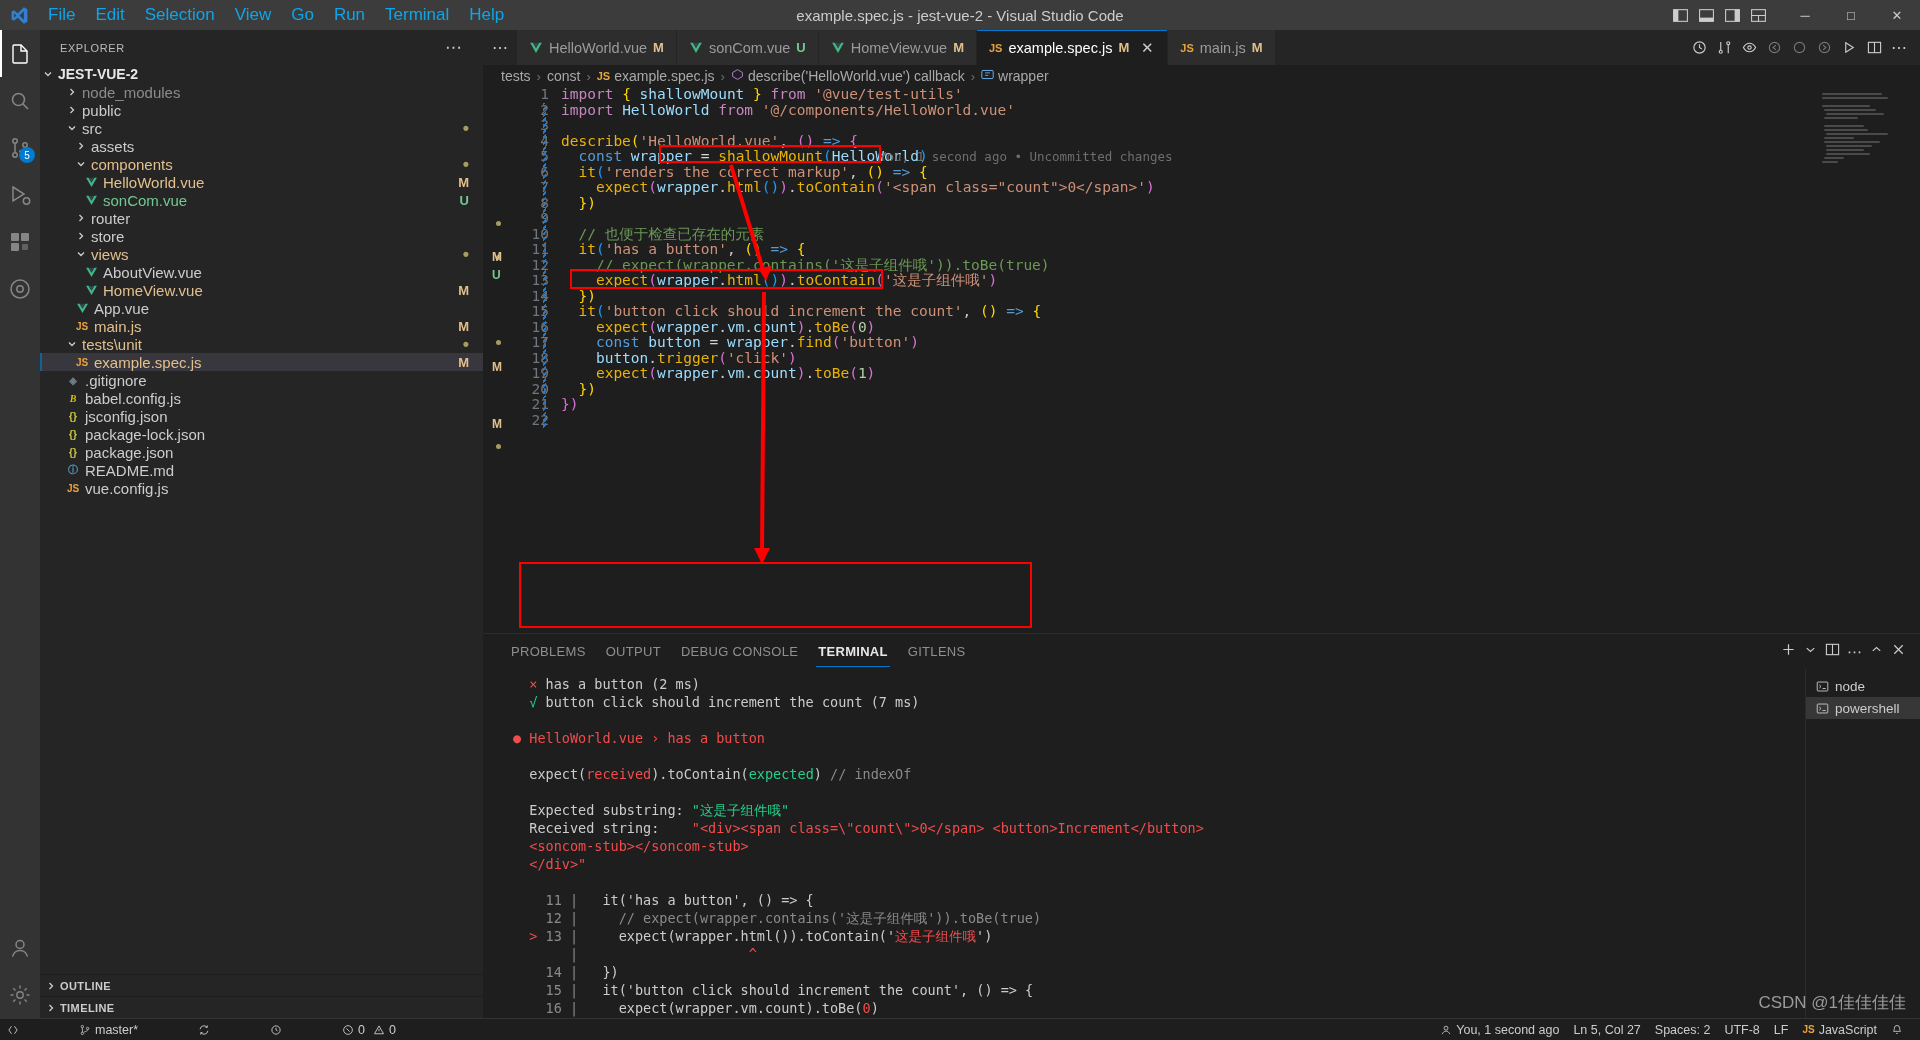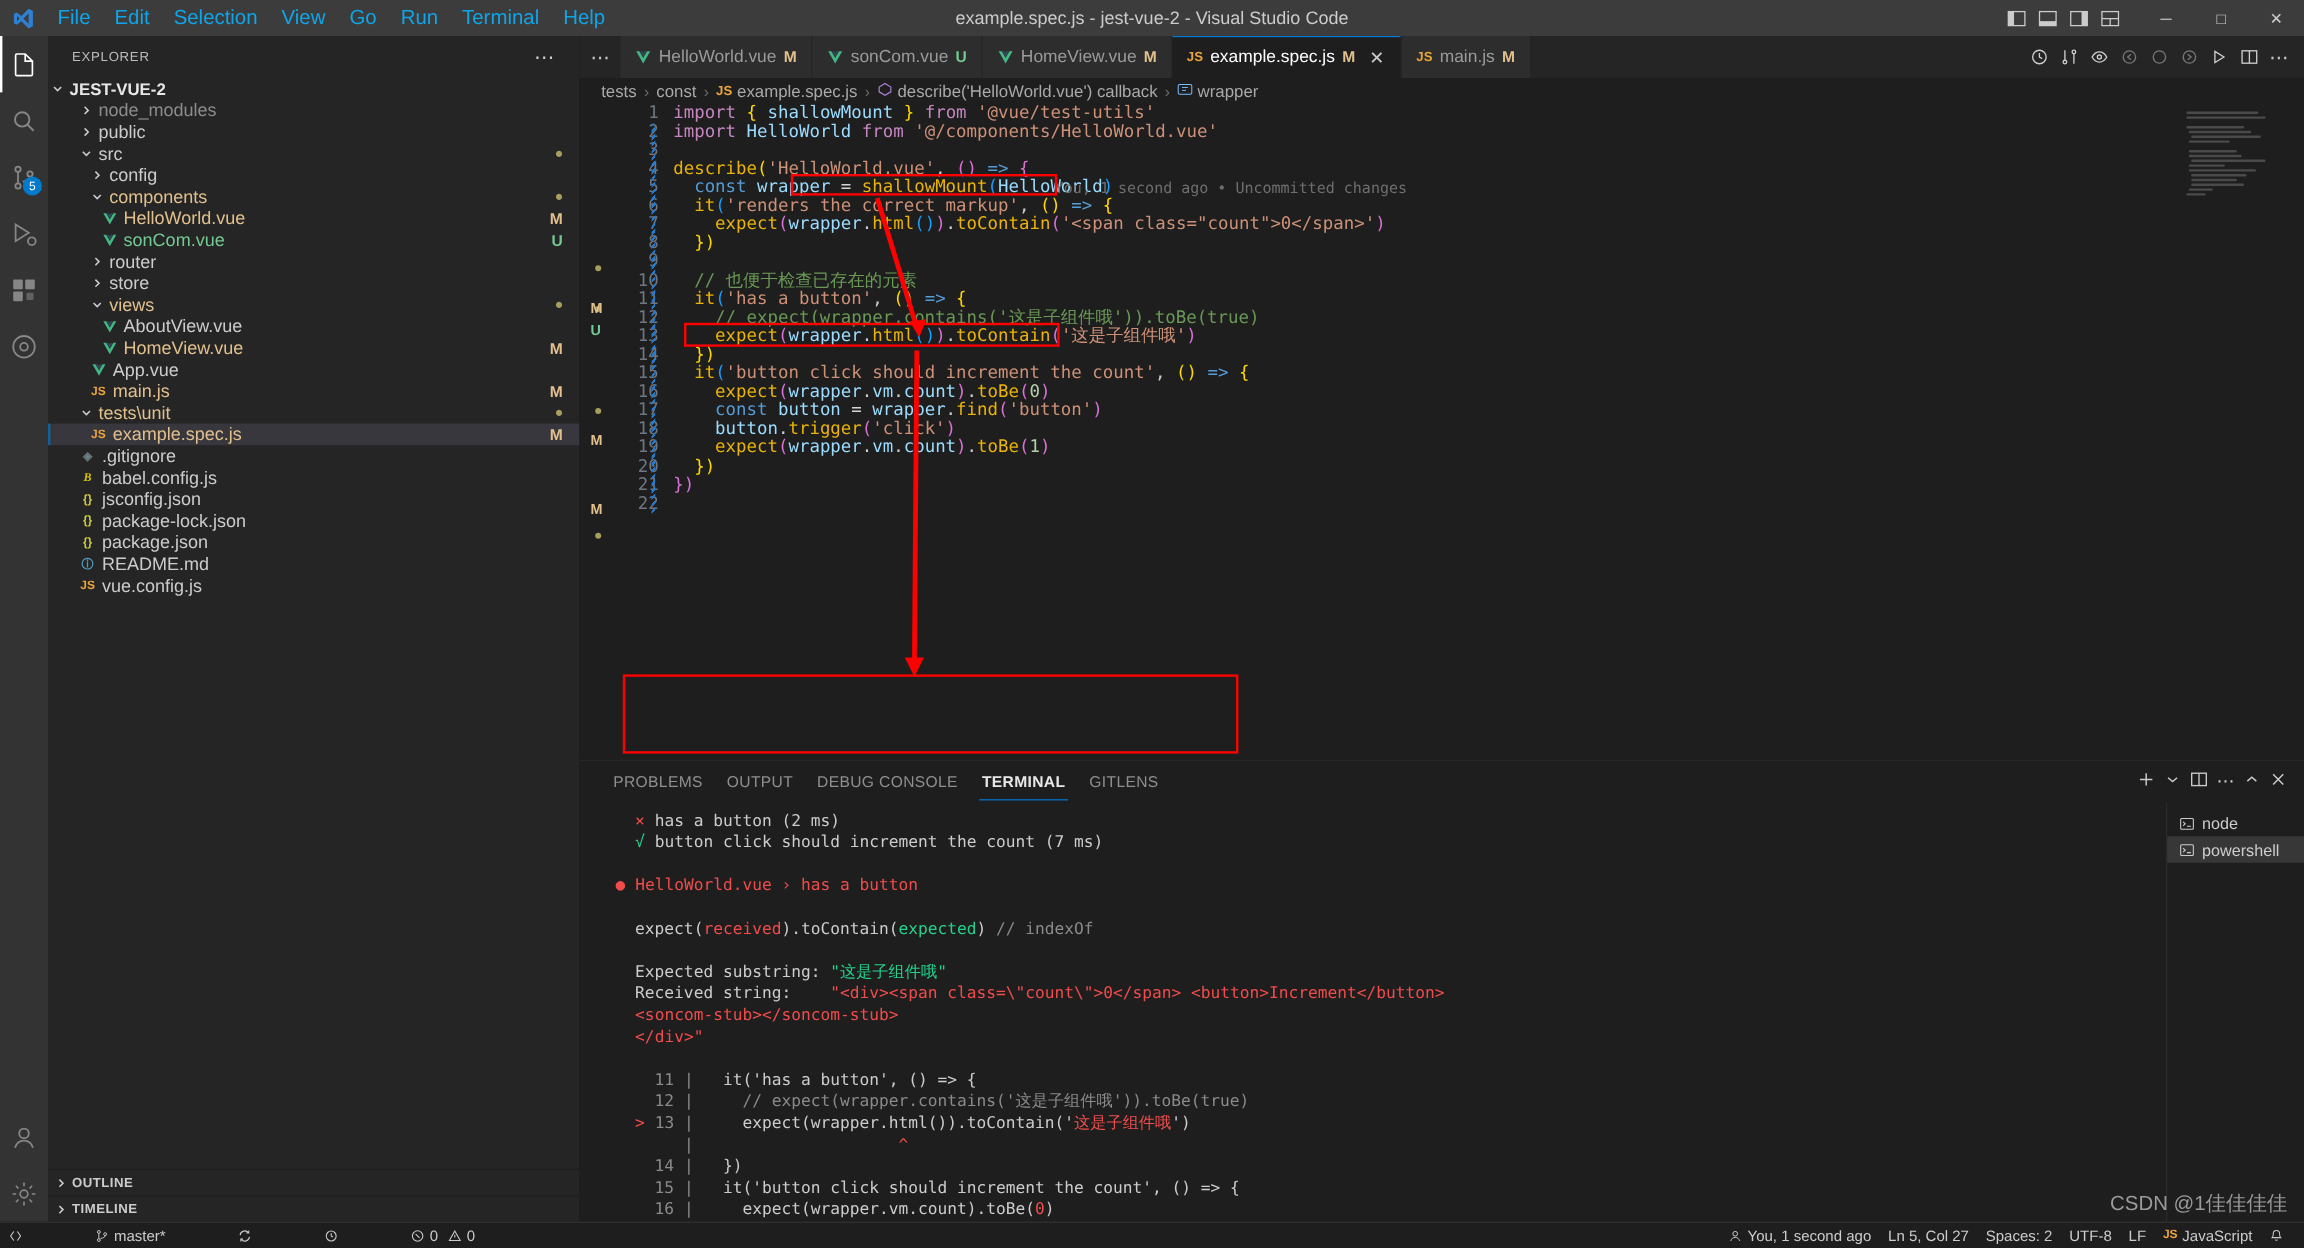--- a/index.html
+++ b/index.html
@@ -346,21 +346,21 @@
               <span class="lbl c-default">src</span>
               <span class="gstat" style="color:#a79d5e;font-size:18px;line-height:10px;">•</span>
             </div>
             <div class="row">
               <span style="display:inline-block;width:33px;flex:0 0 33px;"></span>
               <span class="twist">
                 <svg viewBox="0 0 10 10" fill="none" stroke="#ccc" stroke-width="1.3">
                   <path d="M3.5 2 6.5 5 3.5 8"></path>
                 </svg>
               </span>
-              <span class="lbl c-default">config</span>
+              <span class="lbl c-default">assets</span>
             </div>
             <div class="row">
               <span style="display:inline-block;width:33px;flex:0 0 33px;"></span>
               <span class="twist">
                 <svg viewBox="0 0 10 10" fill="none" stroke="#ccc" stroke-width="1.3">
                   <path d="M2 3.5 5 6.5 8 3.5"></path>
                 </svg>
               </span>
               <span class="lbl c-mod">components</span>
               <span class="gstat" style="color:#a79d5e;font-size:18px;line-height:10px;">•</span>

